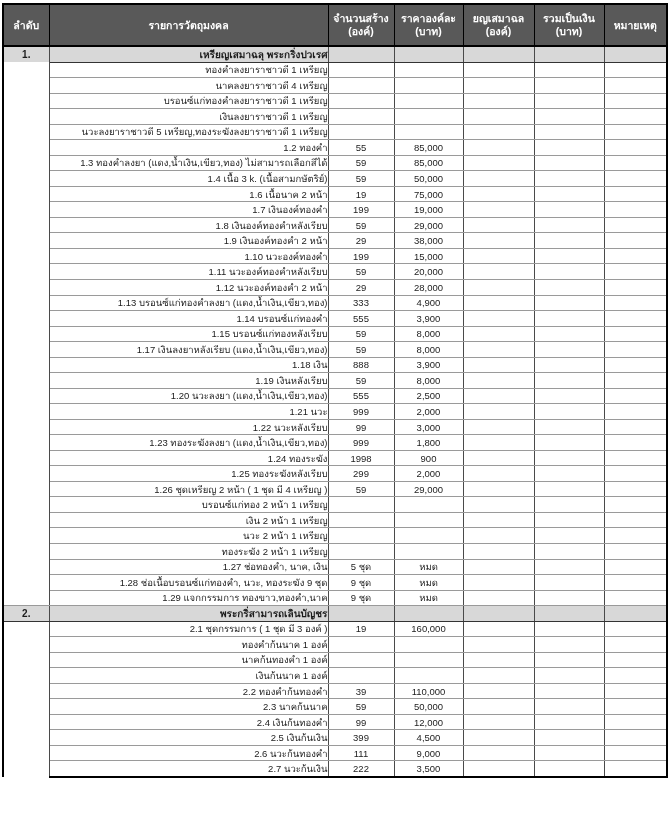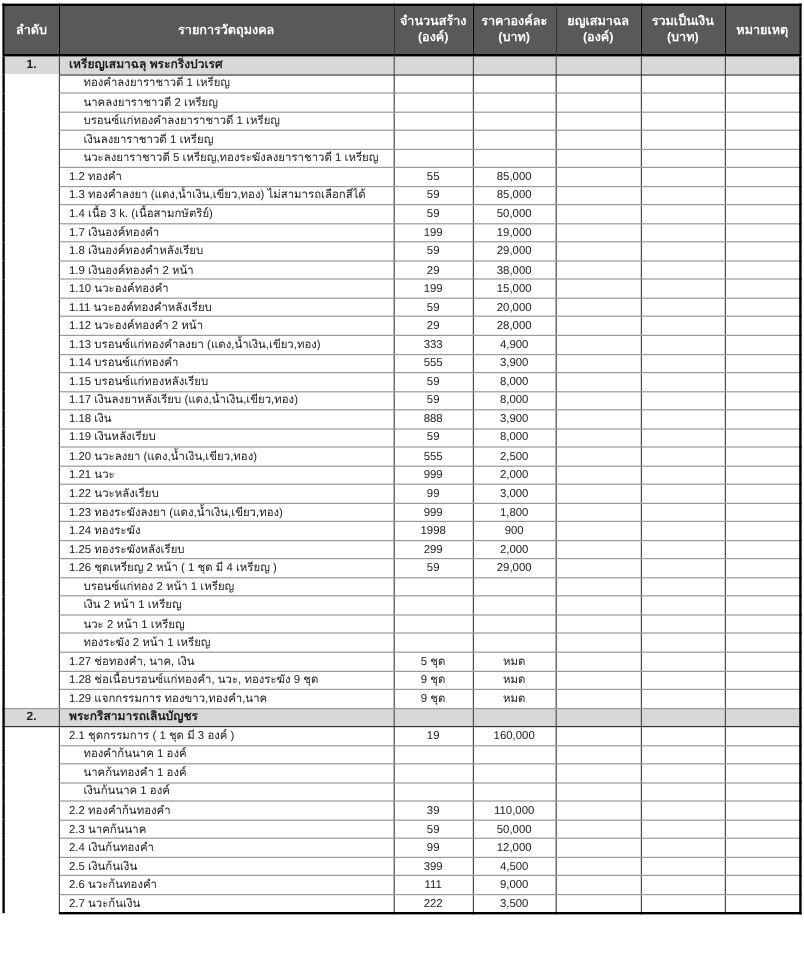--- a/index.html
+++ b/index.html
@@ -12,21 +12,21 @@
     border:1px solid #000;border-bottom:2px solid #000;height:40px;
     text-align:center;vertical-align:middle;line-height:13px;
   }
   thead .l1,thead .l2{display:block;}
   tbody td{
     height:14.54px;font-size:9.5px;line-height:11px;vertical-align:middle;
     border-left:1px solid #4a4a4a;border-right:1px solid #4a4a4a;
     border-top:1px solid #9a9a9a;border-bottom:1px solid #9a9a9a;
     background:#ffffff;
   }
-  tbody td.c-item{padding-left:8px;text-align:left;}
+  tbody td.c-item{padding-left:8px;text-align:right;}
   tbody tr.sub td.c-item{padding-left:20px;}
   tbody td.c-no{text-align:center;font-weight:bold;}
   tbody td.c-num{text-align:center;}
   tbody tr.section td{
     background:#d8d8d8;font-weight:bold;font-size:10px;
     border-top:1px solid #333;border-bottom:1px solid #333;
   }
   
   tbody td.c-no.nt{border-top-style:hidden;}
   tbody td.c-no.nb{border-bottom-style:hidden;}
@@ -88,21 +88,21 @@
           <td class="c-no nt nb"></td>
           <td class="c-item">ทองคำลงยาราชาวดี 1 เหรียญ</td>
           <td class="c-num"></td>
           <td class="c-num"></td>
           <td class="c-num"></td>
           <td class="c-num"></td>
           <td class="c-num"></td>
         </tr>
         <tr class="sub">
           <td class="c-no nt nb"></td>
-          <td class="c-item">นาคลงยาราชาวดี 2 เหรียญ</td>
+          <td class="c-item">นาคลงยาราชาวดี 4 เหรียญ</td>
           <td class="c-num"></td>
           <td class="c-num"></td>
           <td class="c-num"></td>
           <td class="c-num"></td>
           <td class="c-num"></td>
         </tr>
         <tr class="sub">
           <td class="c-no nt nb"></td>
           <td class="c-item">บรอนซ์แก่ทองคำลงยาราชาวดี 1 เหรียญ</td>
           <td class="c-num"></td>
@@ -145,20 +145,29 @@
           <td class="c-num">85,000</td>
           <td class="c-num"></td>
           <td class="c-num"></td>
           <td class="c-num"></td>
         </tr>
         <tr class="item">
           <td class="c-no nt nb"></td>
           <td class="c-item">1.4 เนื้อ 3 k. (เนื้อสามกษัตริย์)</td>
           <td class="c-num">59</td>
           <td class="c-num">50,000</td>
+          <td class="c-num"></td>
+          <td class="c-num"></td>
+          <td class="c-num"></td>
+        </tr>
+        <tr class="item">
+          <td class="c-no nt nb"></td>
+          <td class="c-item">1.6 เนื้อนาค 2 หน้า</td>
+          <td class="c-num">19</td>
+          <td class="c-num">75,000</td>
           <td class="c-num"></td>
           <td class="c-num"></td>
           <td class="c-num"></td>
         </tr>
         <tr class="item">
           <td class="c-no nt nb"></td>
           <td class="c-item">1.7 เงินองค์ทองคำ</td>
           <td class="c-num">199</td>
           <td class="c-num">19,000</td>
           <td class="c-num"></td>

